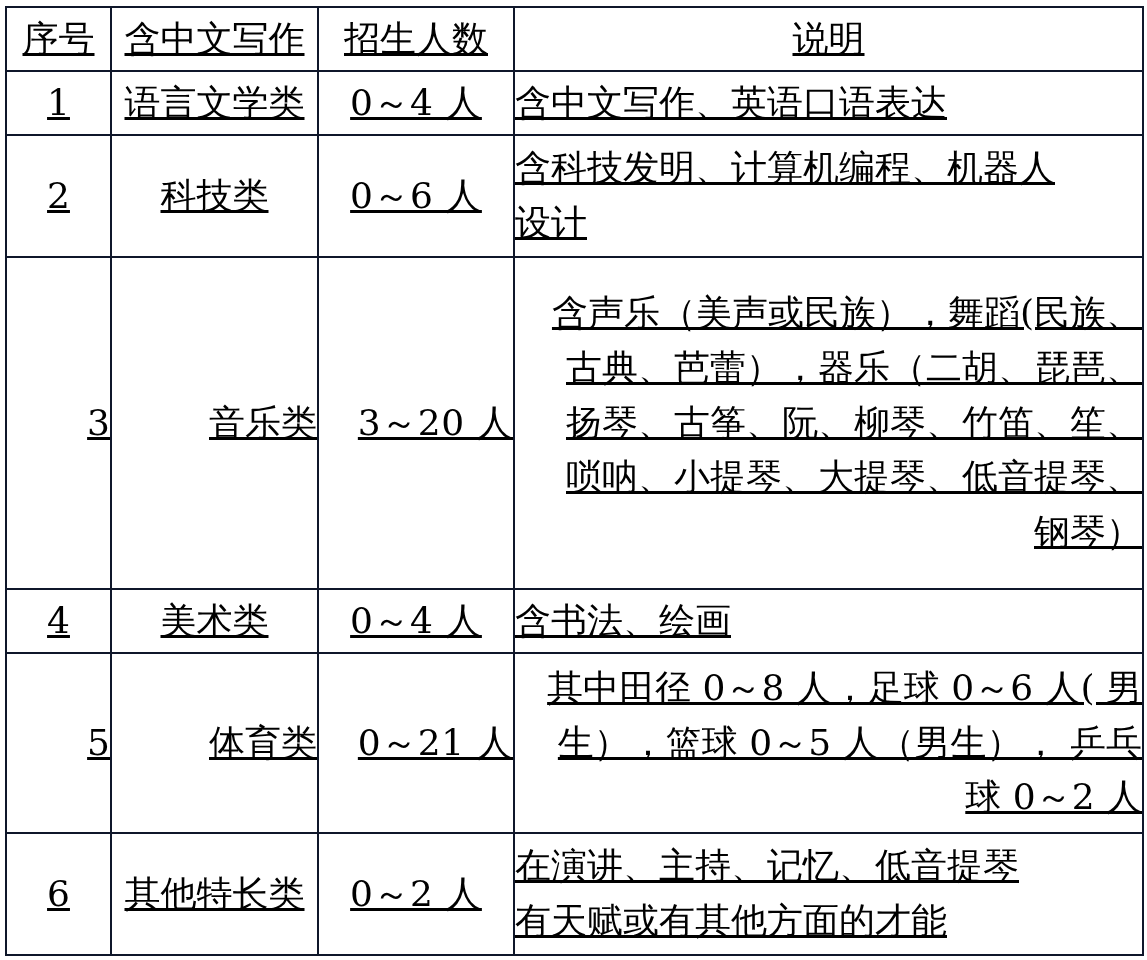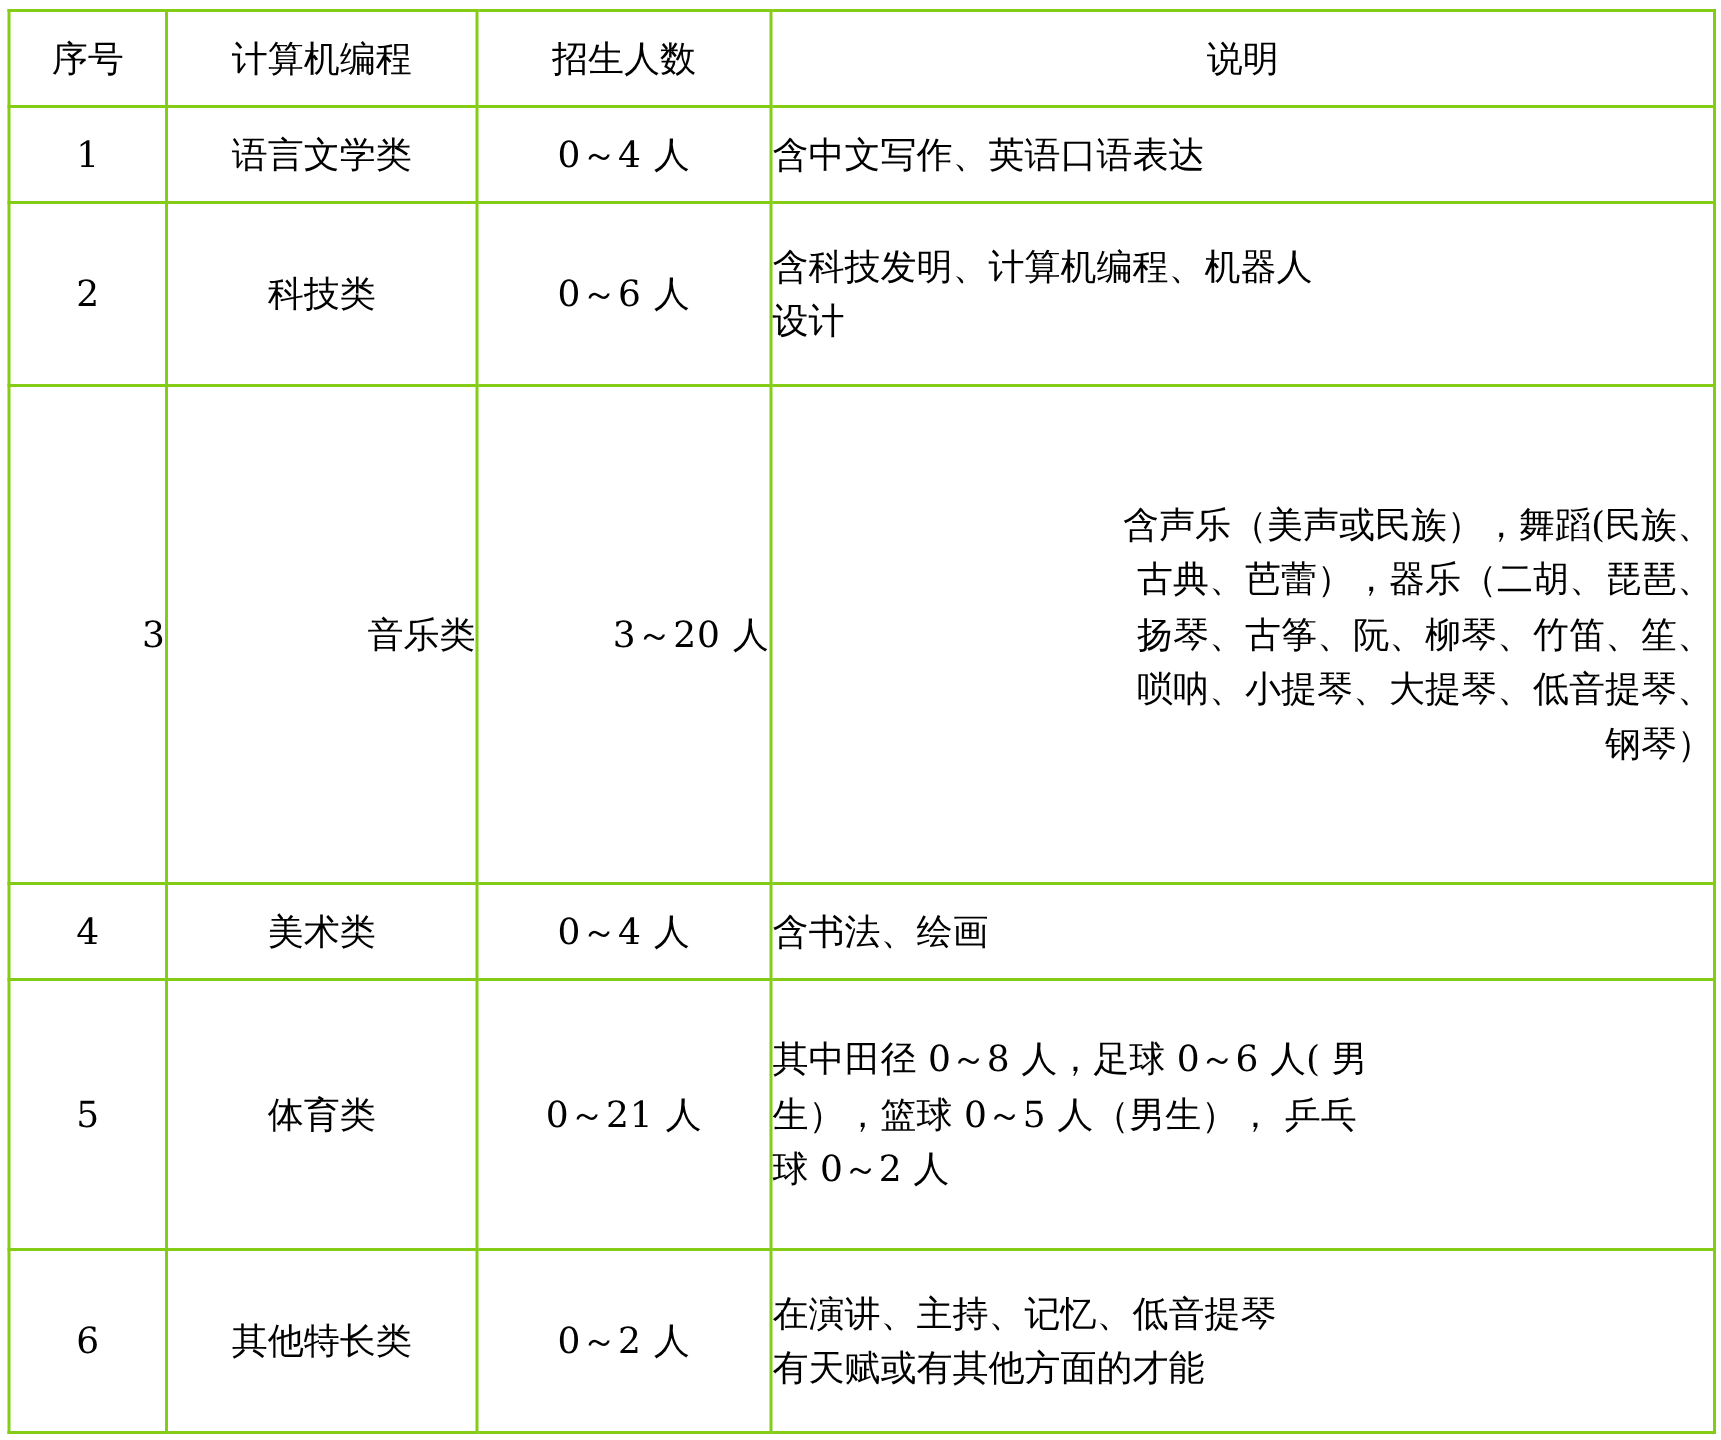--- a/index.html
+++ b/index.html
@@ -20,26 +20,27 @@
     box-sizing: border-box;
     padding: 6px 5px 5px 5px;
   }
   table.admissions {
     border-collapse: collapse;
     table-layout: fixed;
     width: 1137px;
     margin: 0;
   }
   table.admissions td, table.admissions th {
-    border: 2px solid #84cc16;
+    border: 2px solid #0f172a;
     padding: 0;
     vertical-align: middle;
     font-weight: normal;
-    font-size: 24px;
+    font-size: 36px;
     line-height: 1.52;
+    text-decoration: underline;
   }
   col.c-no    { width: 105px; }
   col.c-proj  { width: 207px; }
   col.c-count { width: 196px; }
   col.c-desc  { width: 629px; }
 
   .cell-center {
     text-align: center;
     padding: 4px 2px;
   }
@@ -49,21 +50,21 @@
   }
   .hdr td {
     text-align: center;
     height: 62px;
     padding: 3px 2px;
   }
   .row-lang td   { height: 62px; }
   .row-tech td   { height: 120px; }
   .row-music td  { height: 330px; text-align: right; }
   .row-art td    { height: 62px; }
-  .row-sport td  { height: 178px; }
+  .row-sport td  { height: 178px; text-align: right; }
   .row-other td  { height: 120px; }
 
   .desc-line {
     display: block;
     white-space: nowrap;
   }
   .num {
     letter-spacing: 0.5px;
   }
 </style>
@@ -74,21 +75,21 @@
   <table class="admissions">
     <colgroup>
       <col class="c-no">
       <col class="c-proj">
       <col class="c-count">
       <col class="c-desc">
     </colgroup>
     <tbody>
       <tr class="hdr">
         <td>序号</td>
-        <td>计算机编程</td>
+        <td>含中文写作</td>
         <td>招生人数</td>
         <td>说明</td>
       </tr>
 
       <tr class="row-lang">
         <td class="cell-center">1</td>
         <td class="cell-center">语言文学类</td>
         <td class="cell-center num">0～4 人</td>
         <td class="cell-desc">
           <span class="desc-line">含中文写作、英语口语表达</span>

